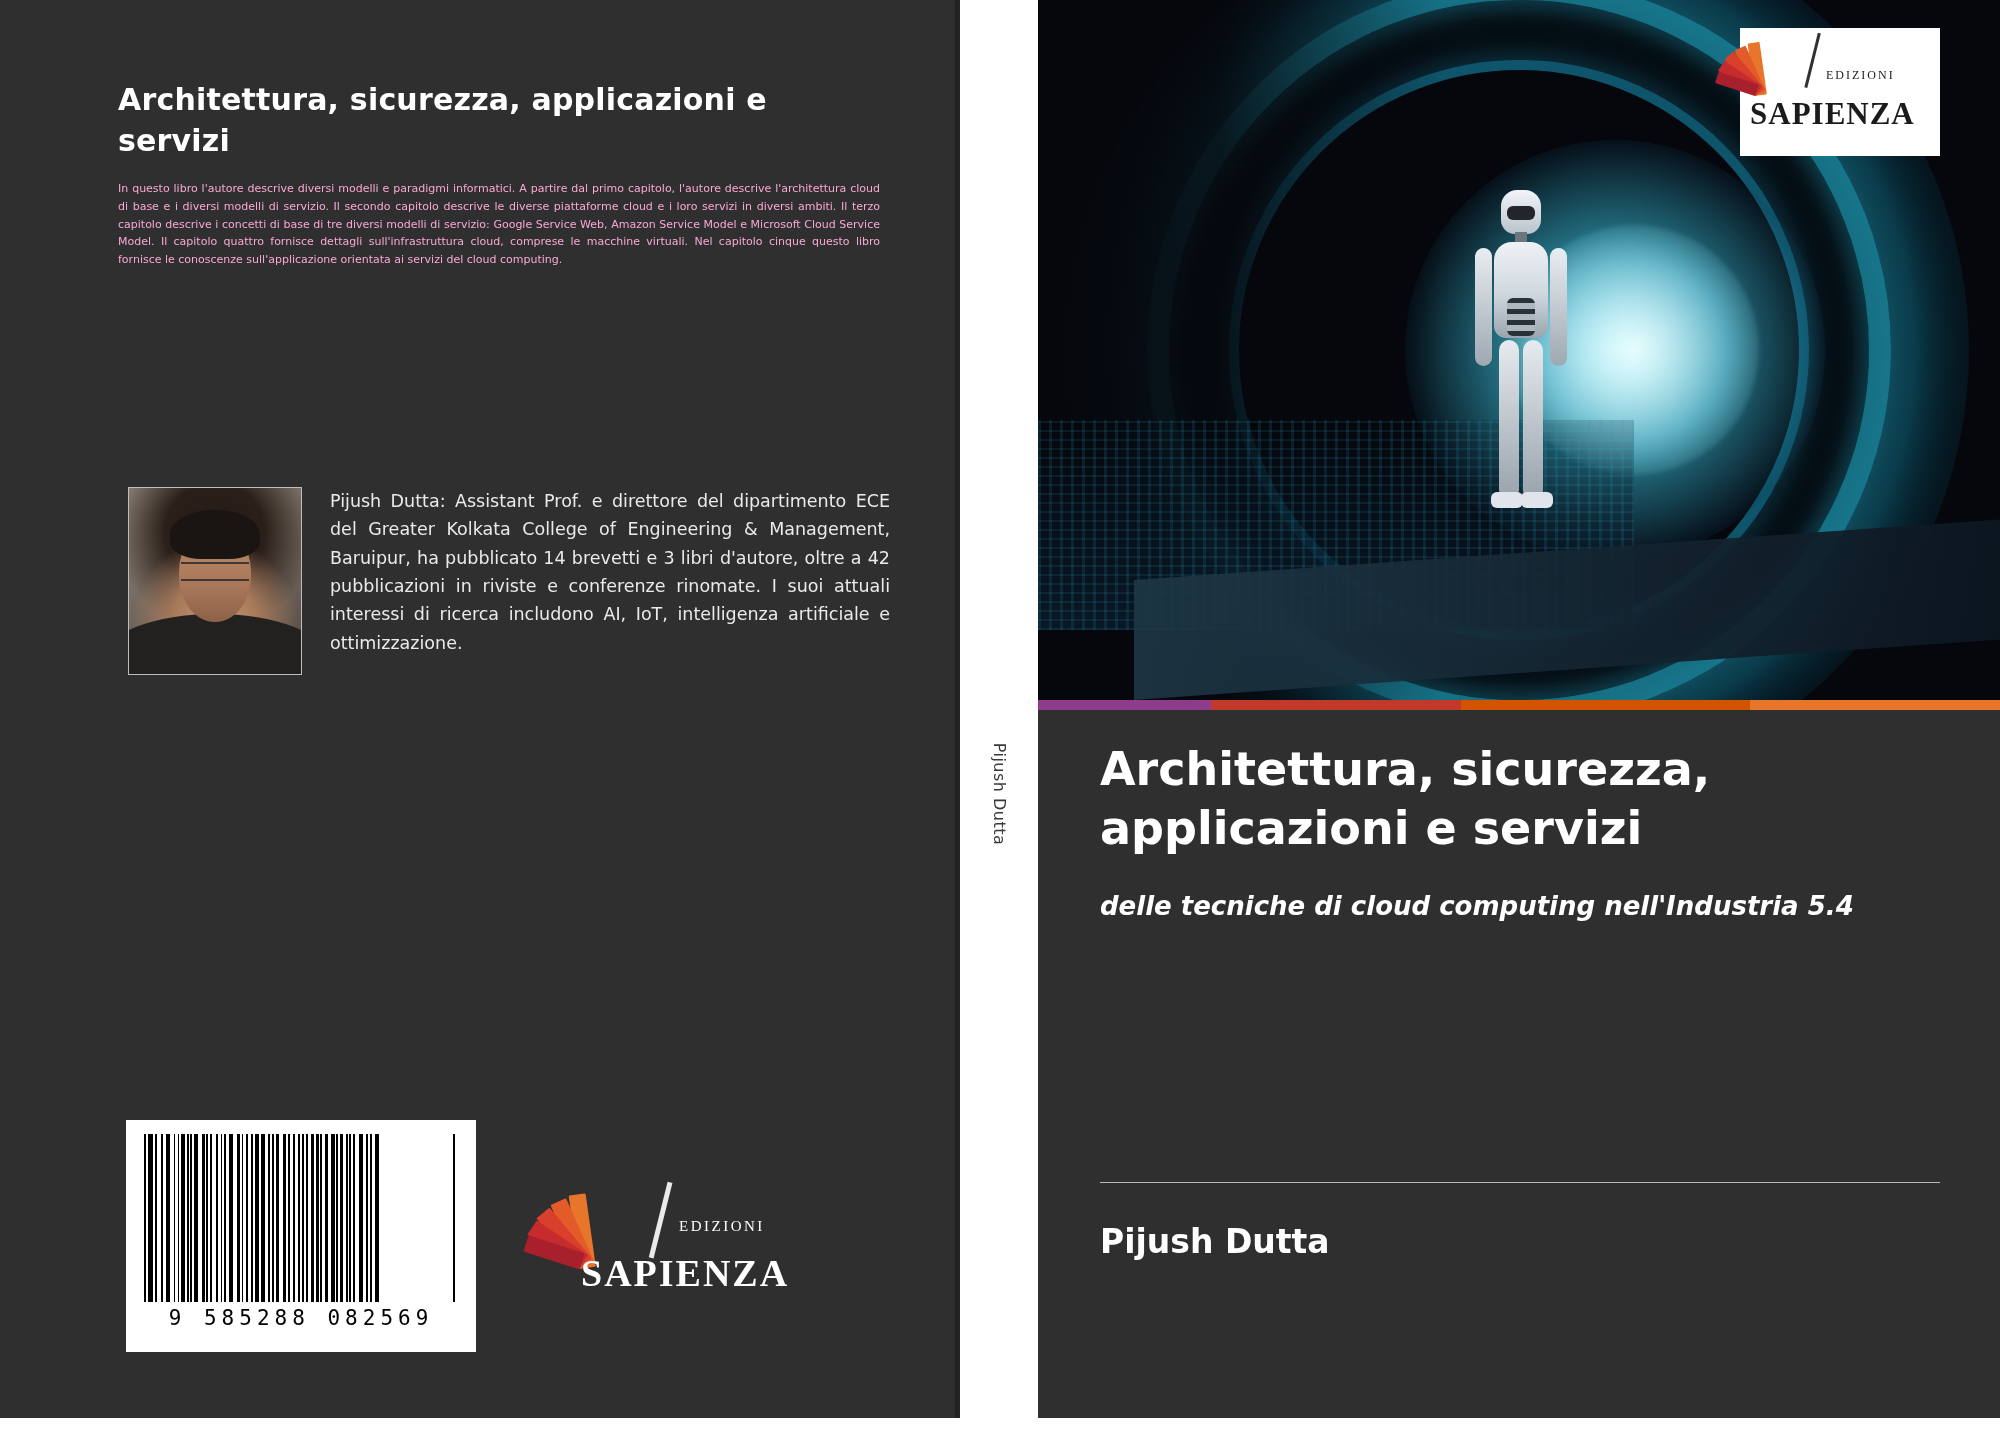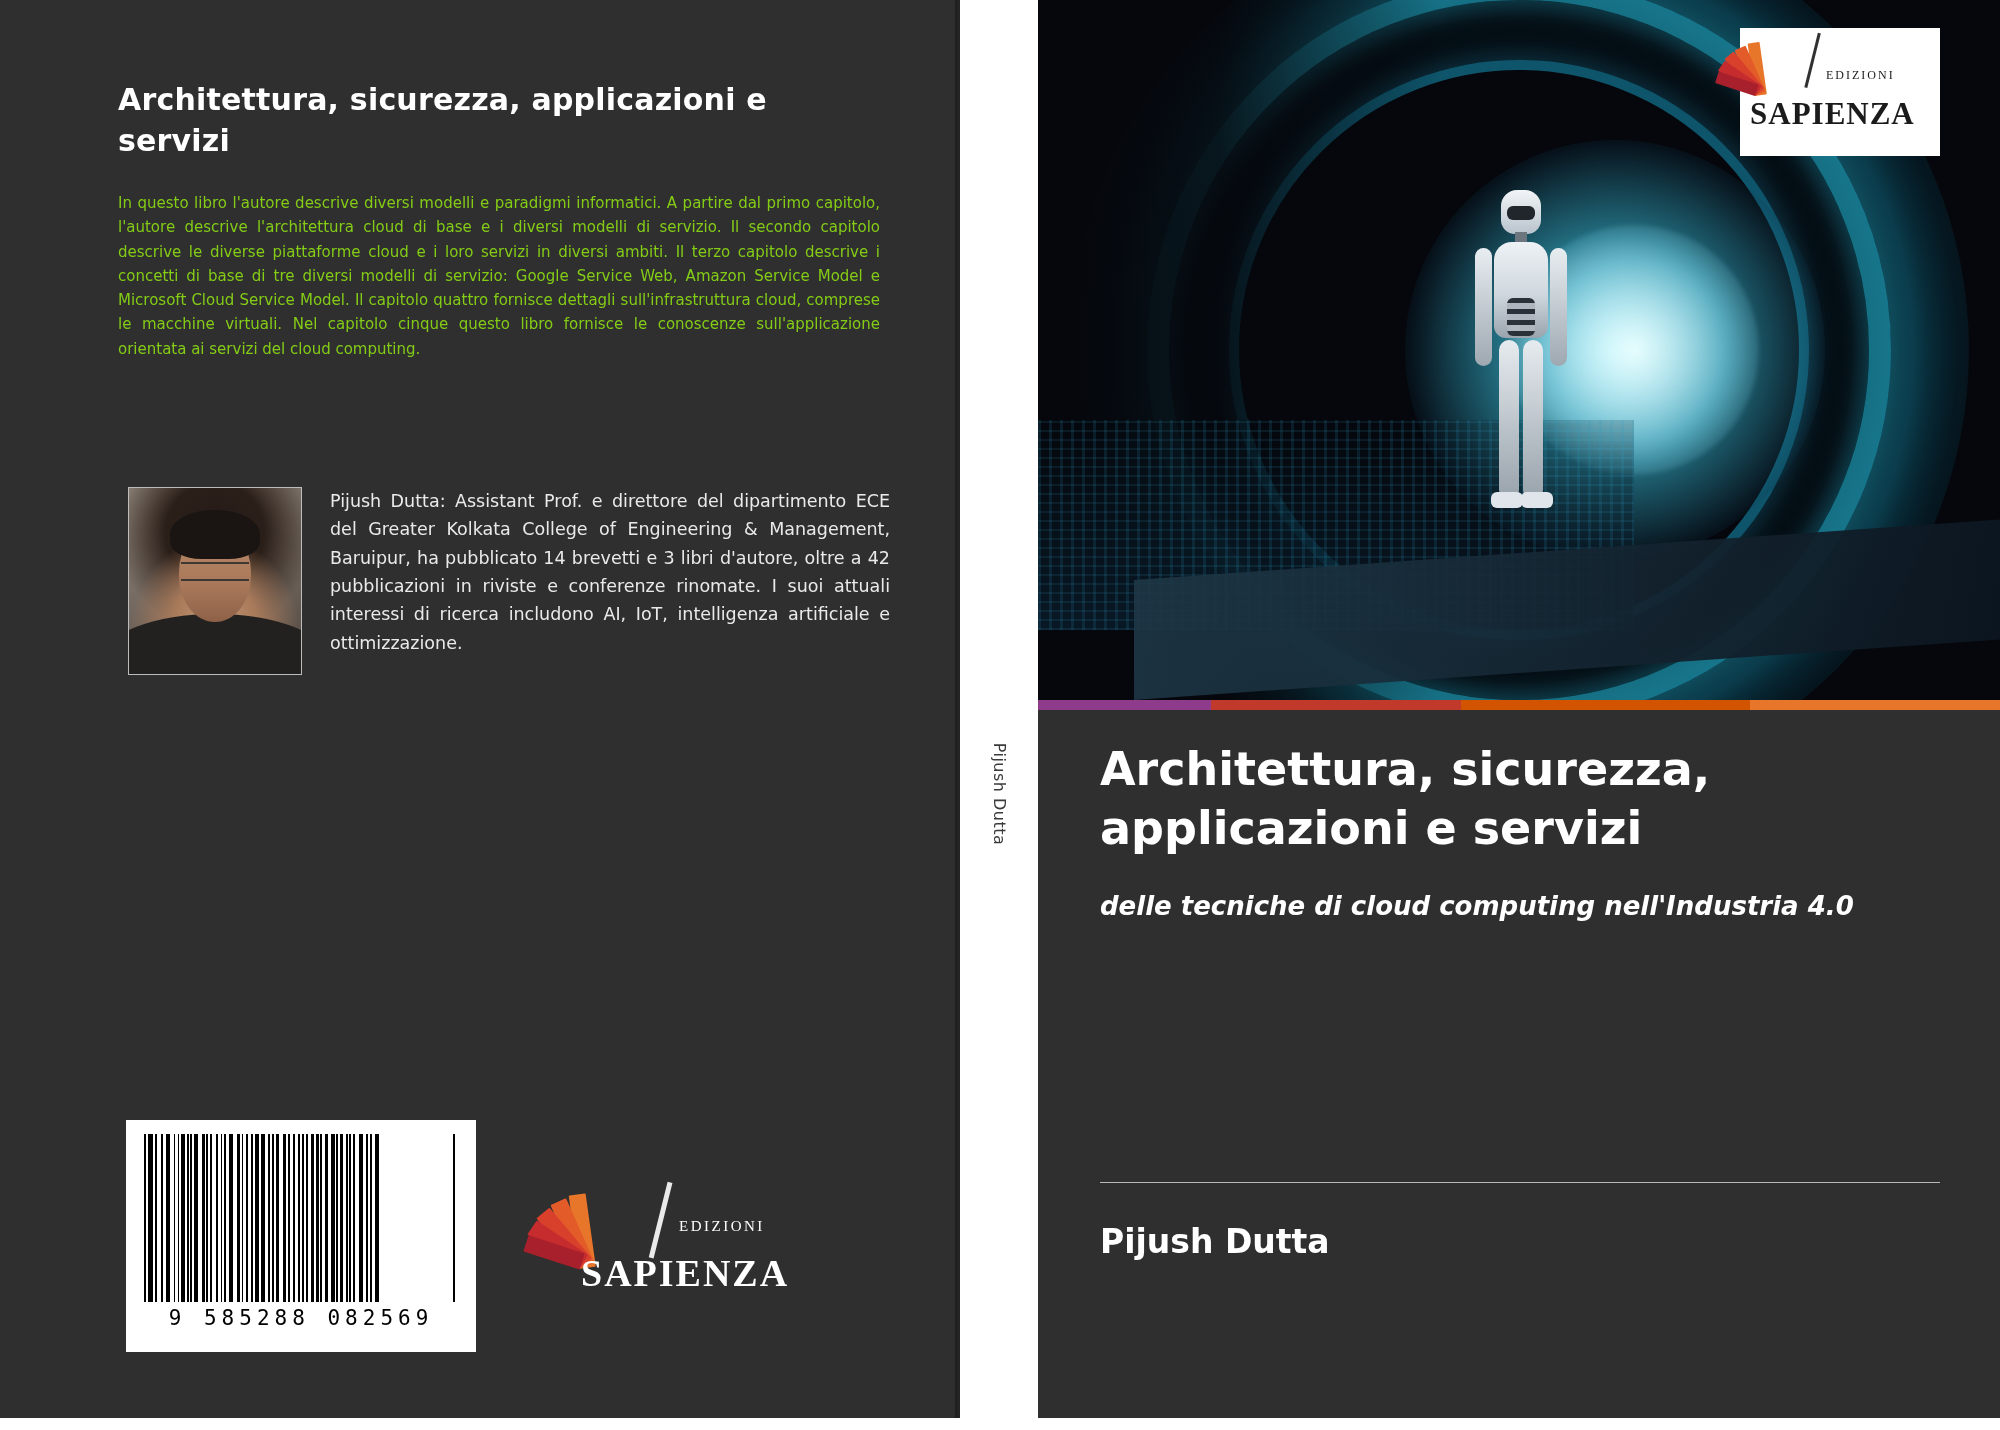--- a/index.html
+++ b/index.html
@@ -36,24 +36,24 @@
     width: 770px;
     color: #ffffff;
     font-size: 30px;
     font-weight: bold;
     line-height: 1.35;
     letter-spacing: 0.2px;
   }
   .back-desc {
     position: absolute;
     left: 118px;
-    top: 191px;
+    top: 180px;
     width: 762px;
-    color: #84cc16;
-    font-size: 15px;
+    color: #f9a8d4;
+    font-size: 11px;
     line-height: 1.62;
     text-align: justify;
   }
   .author-block {
     position: absolute;
     left: 128px;
     top: 487px;
     width: 760px;
   }
   .author-photo {
@@ -638,20 +638,20 @@
     </div>
 
     <div class="accent-bar">
       <div class="a1"></div>
         <div class="a2"></div>
         <div class="a3"></div>
         <div class="a4"></div>
     </div>
 
     <div class="front-title">Architettura, sicurezza, applicazioni e servizi</div>
-    <div class="front-subtitle">delle tecniche di cloud computing nell'Industria 4.0</div>
+    <div class="front-subtitle">delle tecniche di cloud computing nell'Industria 5.4</div>
     <div class="front-rule"></div>
     <div class="front-author">Pijush Dutta</div>
 
   </div>
 
   <div class="bottom-edge"></div>
 </div>
 
 </body></html>

